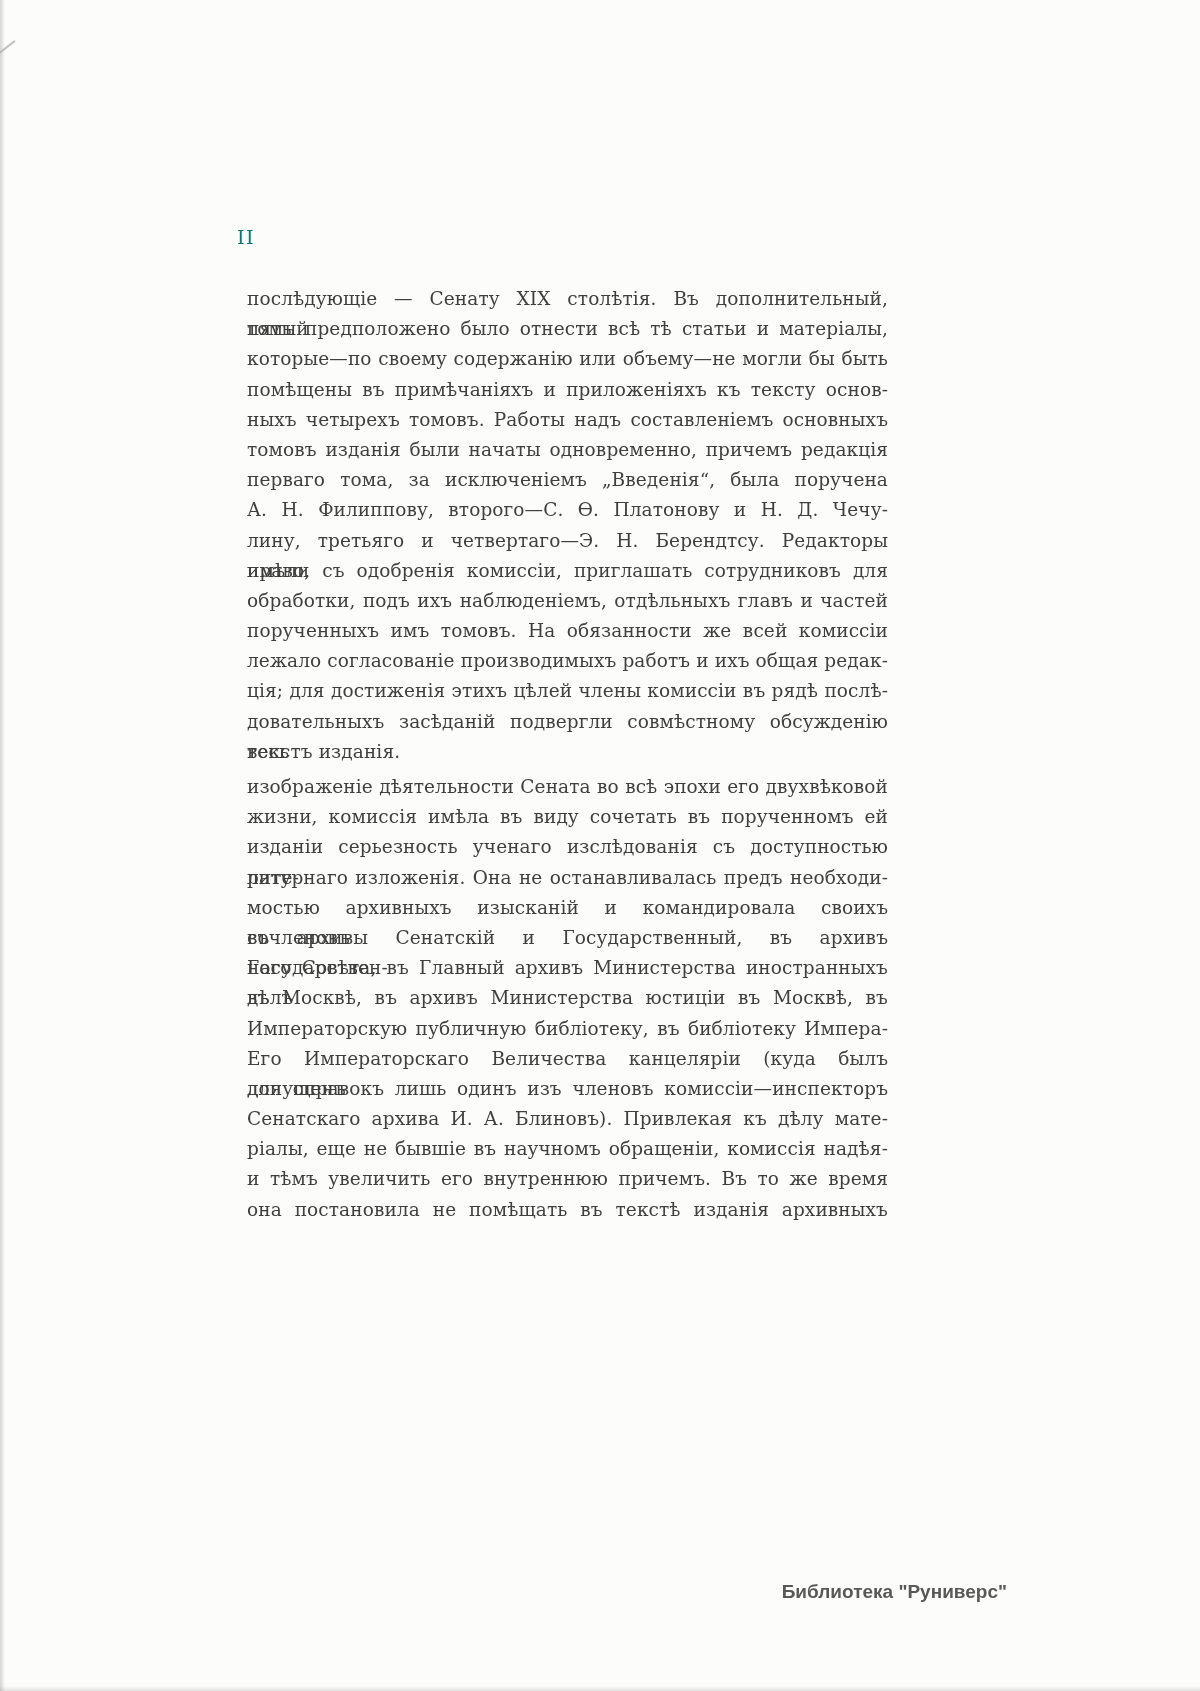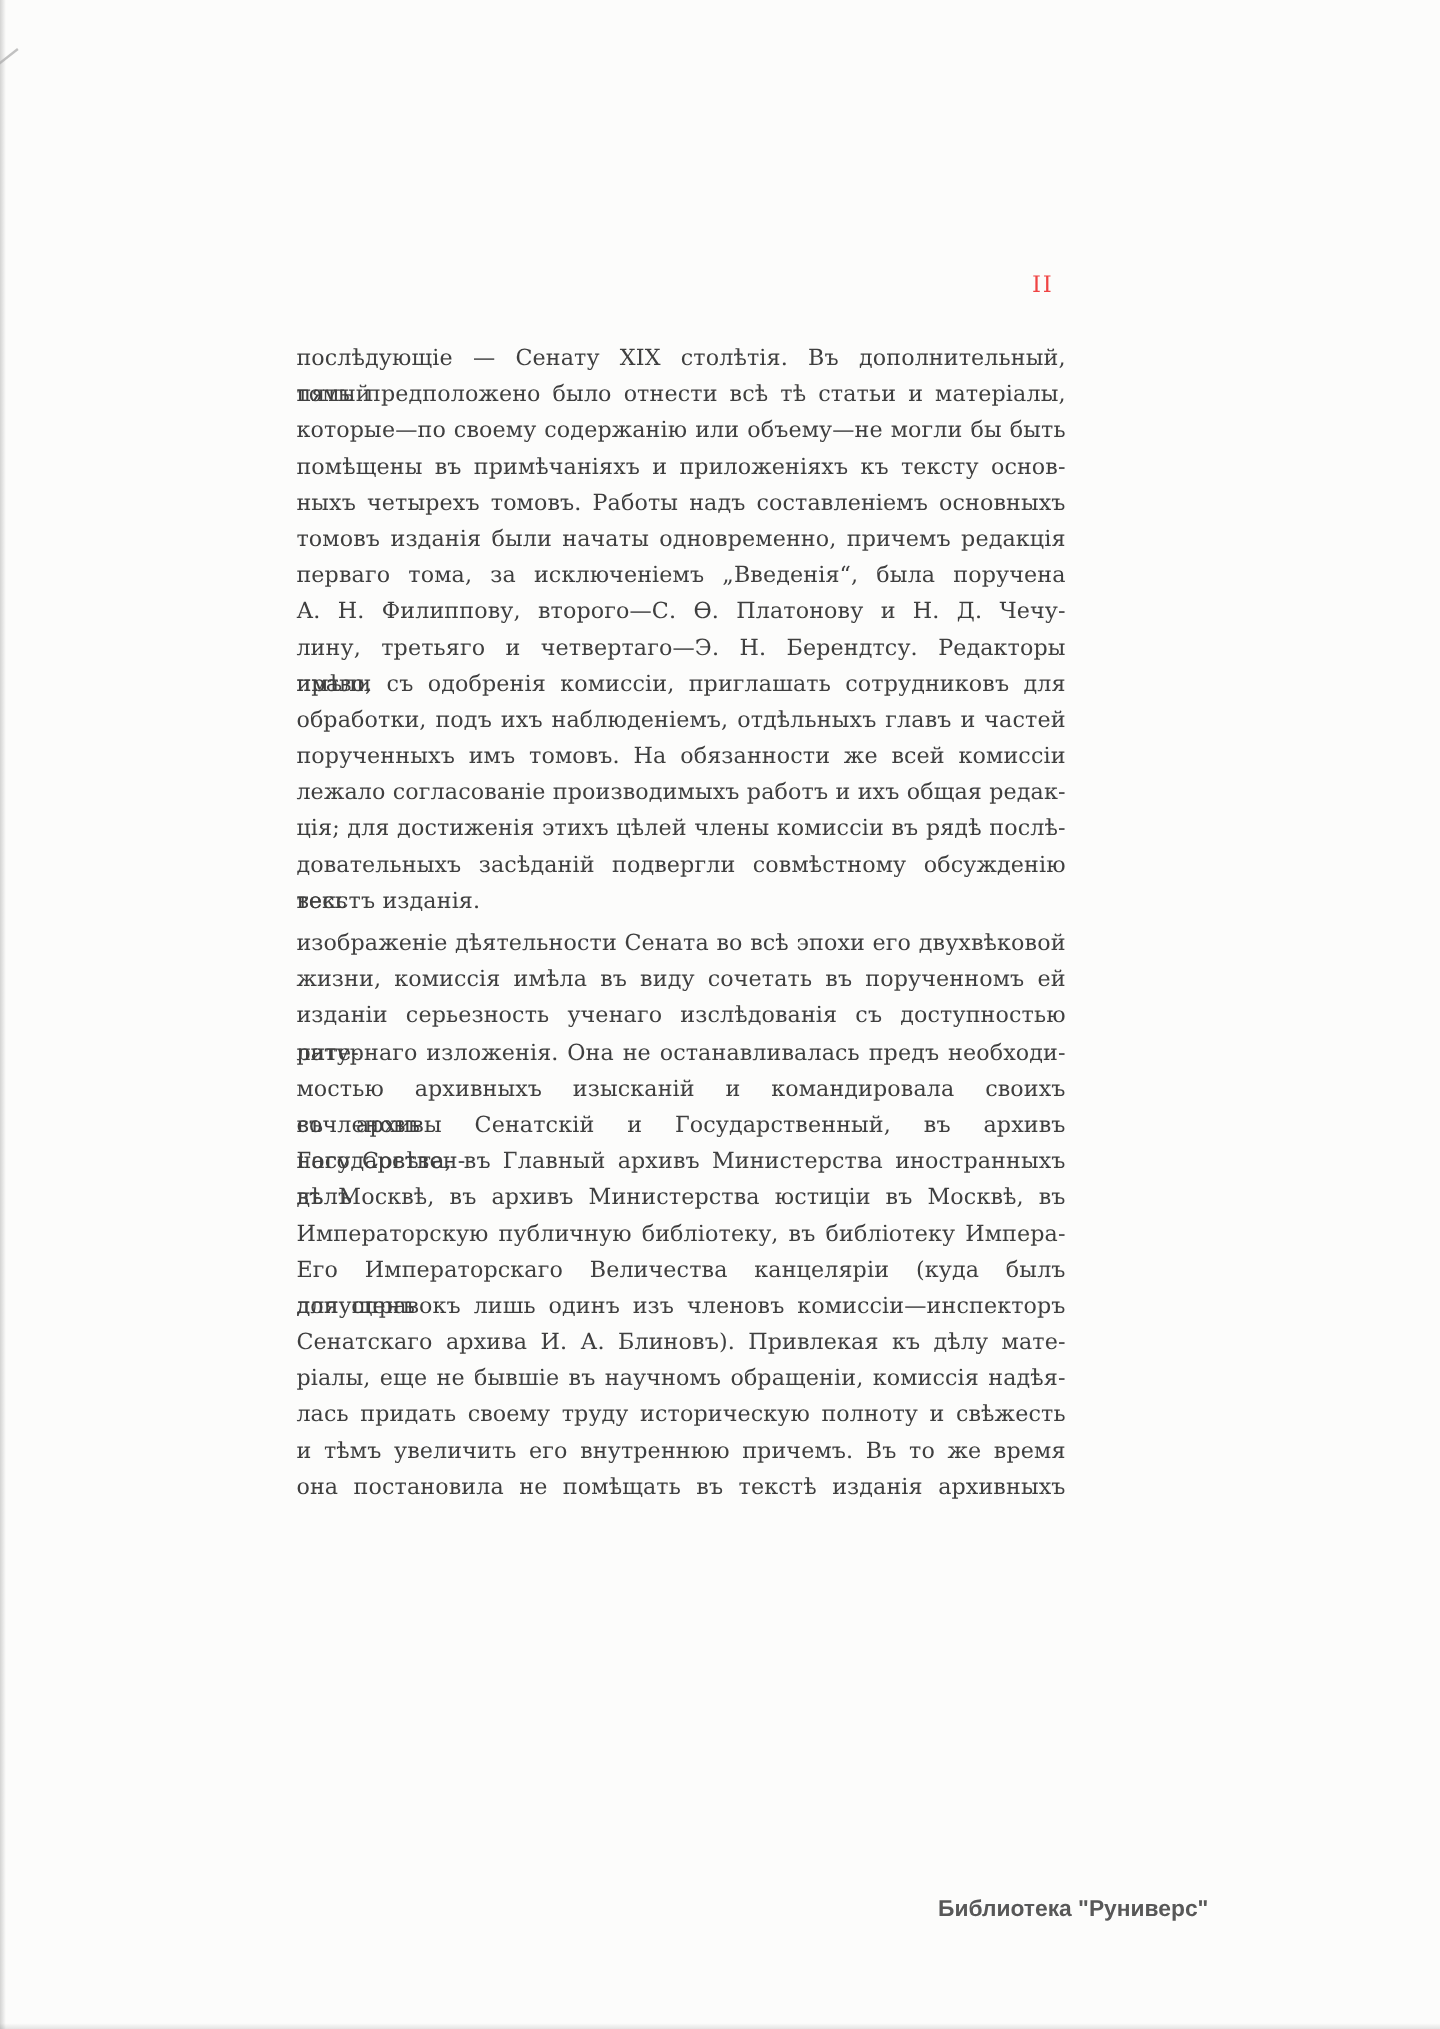--- a/index.html
+++ b/index.html
@@ -45,24 +45,24 @@
     height: 2px;
     background: #a8a8a8;
     opacity: 0.7;
     transform: rotate(-38deg);
   }
   .page-number {
     position: absolute;
     top: 226px;
     left: 237px;
     width: 641px;
-    text-align: right;
+    text-align: left;
     font-size: 19px;
     letter-spacing: 1.5px;
-    color: #ef4444;
+    color: #0f766e;
   }
   .text-block {
     position: absolute;
     top: 284px;
     left: 247px;
     width: 641px;
   }
   .para { margin: 0; }
   .para + .para { margin-top: 5px; }
   .line {
@@ -118,19 +118,18 @@
         <div class="line">ратурнаго изложенія. Она не останавливалась предъ необходи-</div>
         <div class="line">мостью архивныхъ изысканій и командировала своихъ сочленовъ</div>
         <div class="line">въ архивы Сенатскій и Государственный, въ архивъ Государствен-</div>
         <div class="line">наго Совѣта, въ Главный архивъ Министерства иностранныхъ дѣлъ</div>
         <div class="line">въ Москвѣ, въ архивъ Министерства юстиціи въ Москвѣ, въ</div>
         <div class="line">Императорскую публичную библіотеку, въ библіотеку Импера-</div>
         <div class="line">Его Императорскаго Величества канцеляріи (куда былъ допущенъ</div>
         <div class="line">для справокъ лишь одинъ изъ членовъ комиссіи—инспекторъ</div>
         <div class="line">Сенатскаго архива И. А. Блиновъ). Привлекая къ дѣлу мате-</div>
         <div class="line">ріалы, еще не бывшіе въ научномъ обращеніи, комиссія надѣя-</div>
-        <div class="line">лась придать своему труду историческую полноту и свѣжесть</div>
         <div class="line">и тѣмъ увеличить его внутреннюю причемъ. Въ то же время</div>
         <div class="line">она постановила не помѣщать въ текстѣ изданія архивныхъ</div>
       </div>
     </div>
   <div class="footer">Библиотека "Руниверс"</div>
 </div>
 
 </body></html>

